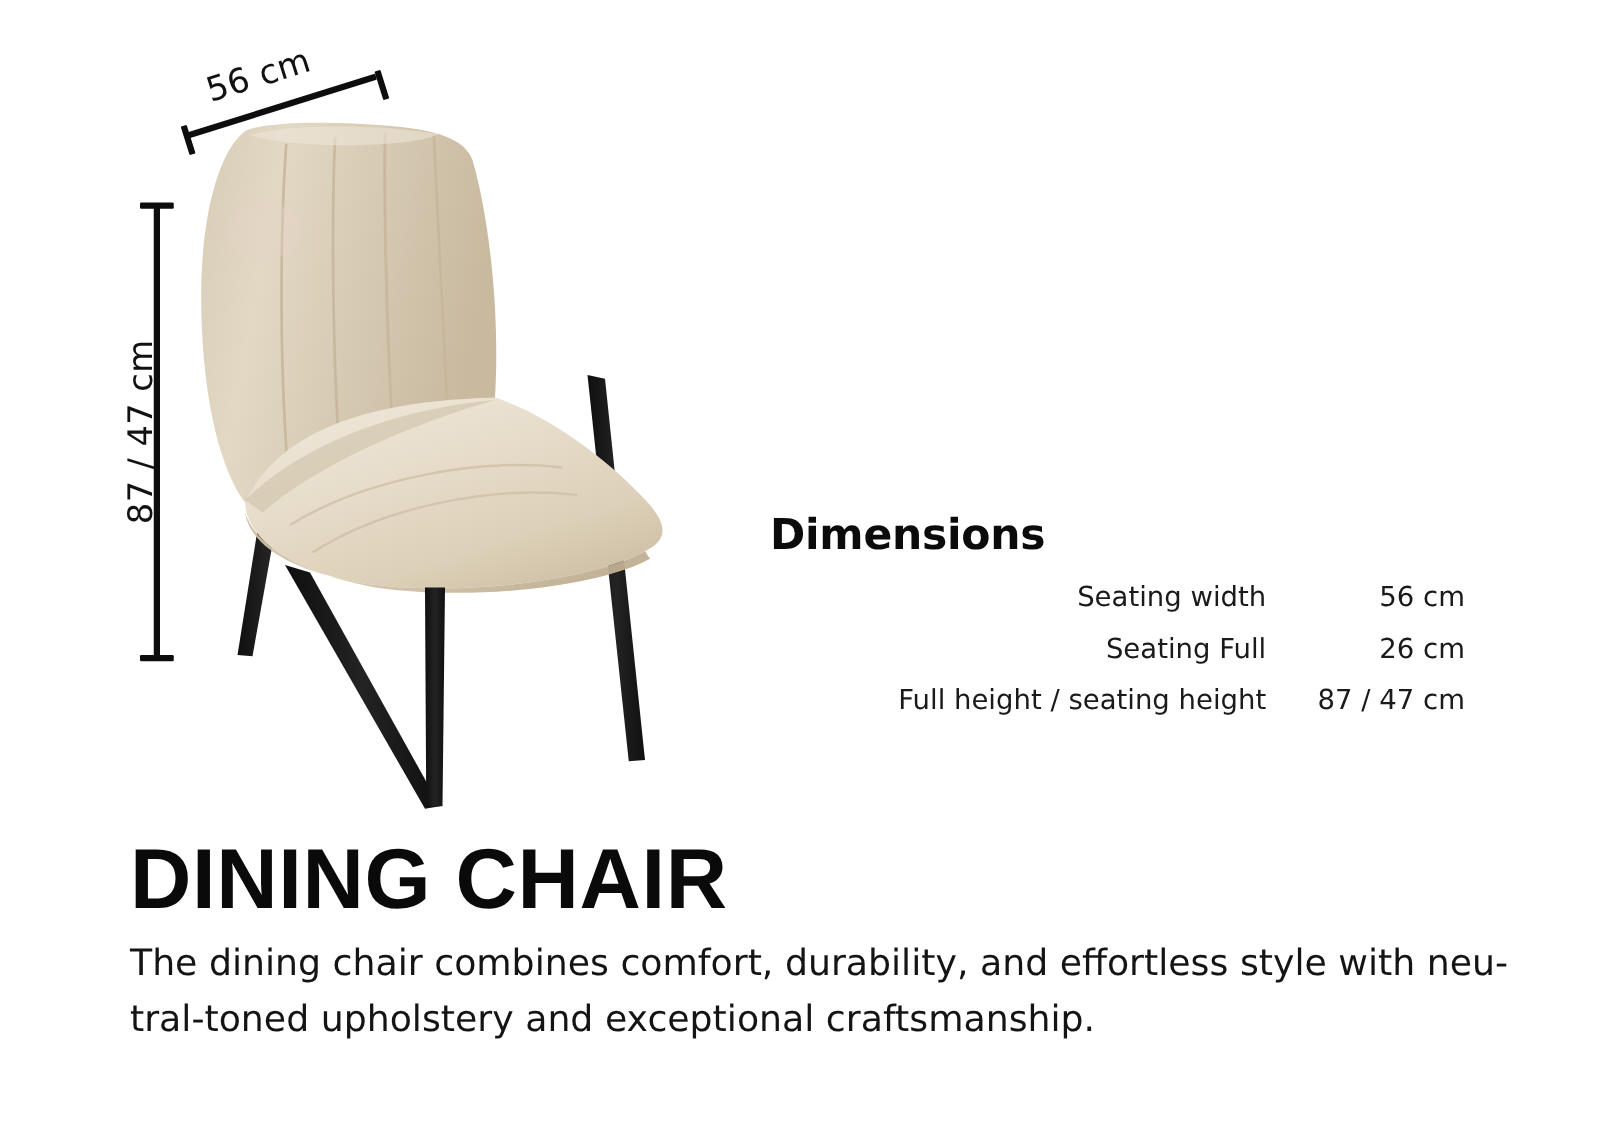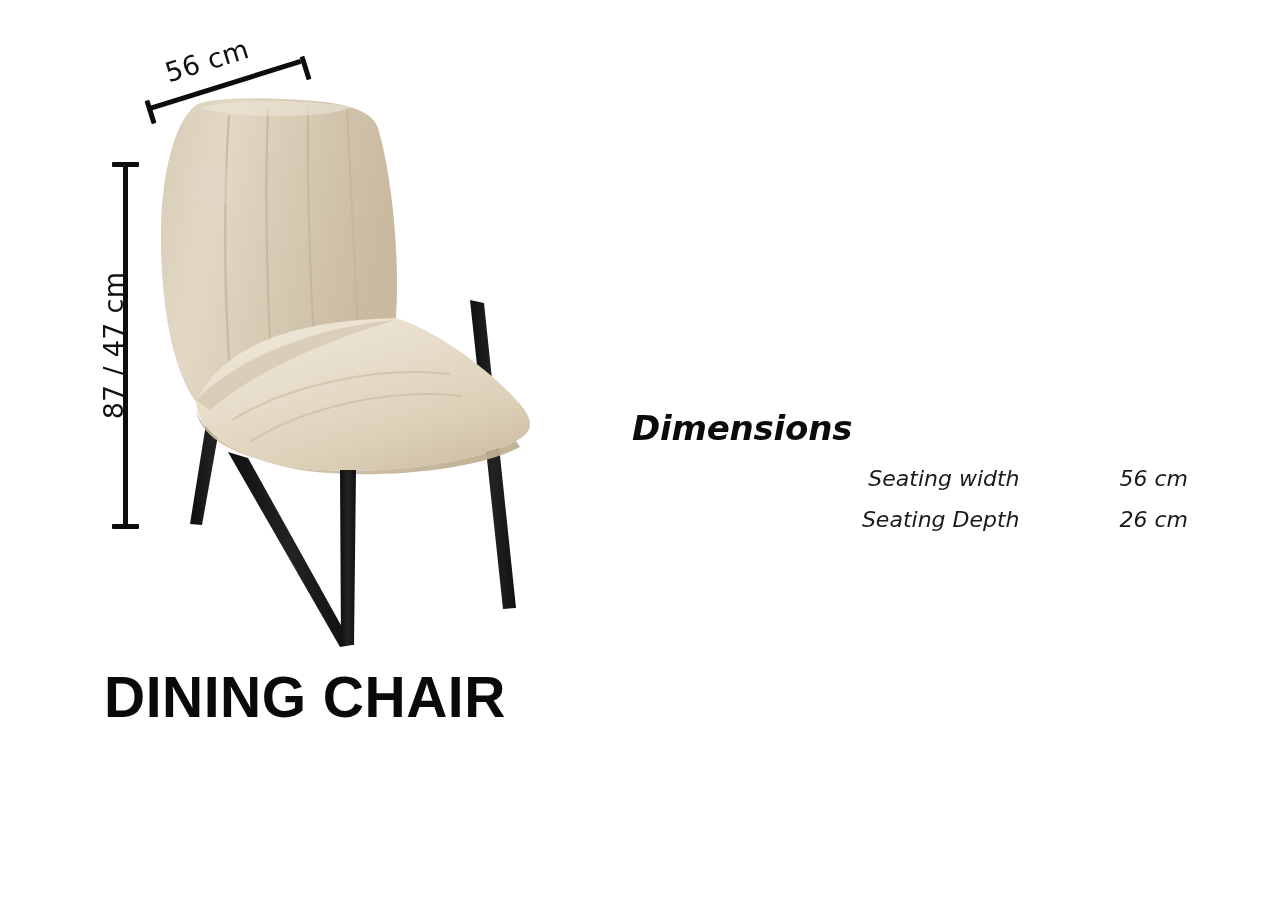--- a/index.html
+++ b/index.html
@@ -128,24 +128,23 @@
     left: -65px;
     top: 170px;
     width: 200px;
     text-align: center;
     transform: rotate(-90deg);
   }
 
   
   #dimensions-panel {
     position: absolute;
-    left: 632px;
+    left: 616px;
     top: 408px;
     width: 556px;
-    font-style: italic;
   }
   #dimensions-heading {
     font-size: 34px;
     font-weight: 700;
     letter-spacing: -0.2px;
     margin: 0 0 14px 0;
     color: #0b0b0b;
   }
   #dimensions-table {
     width: 100%;
@@ -166,21 +165,21 @@
   #dimensions-table td.spec-value {
     text-align: right;
     white-space: nowrap;
   }
 
   
   #product-title {
     position: absolute;
     left: 104px;
     top: 668px;
-    font-size: 57px;
+    font-size: 68px;
     font-weight: 700;
     letter-spacing: 0.5px;
     color: #0a0a0a;
     font-family: "Liberation Sans", sans-serif;
     margin: 0;
     line-height: 1.05;
   }
   #product-description {
     position: absolute;
     left: 104px;
@@ -298,22 +297,27 @@
 
   <div id="dimensions-panel">
     <h2 id="dimensions-heading">Dimensions</h2>
     <table id="dimensions-table">
       <tbody>
         <tr>
           <td class="spec-label">Seating width</td>
           <td class="spec-value">56 cm</td>
         </tr>
         <tr>
-          <td class="spec-label">Seating Depth</td>
+          <td class="spec-label">Seating Full</td>
           <td class="spec-value">26 cm</td>
+        </tr>
+        <tr>
+          <td class="spec-label">Full height / seating height</td>
+          <td class="spec-value">87 / 47 cm</td>
         </tr>
       </tbody>
     </table>
   </div>
 
   <h1 id="product-title">DINING CHAIR</h1>
+  <p id="product-description">The dining chair combines comfort, durability, and effortless style with neu- tral-toned upholstery and exceptional craftsmanship.</p>
 
 </div>
 
 </body></html>

